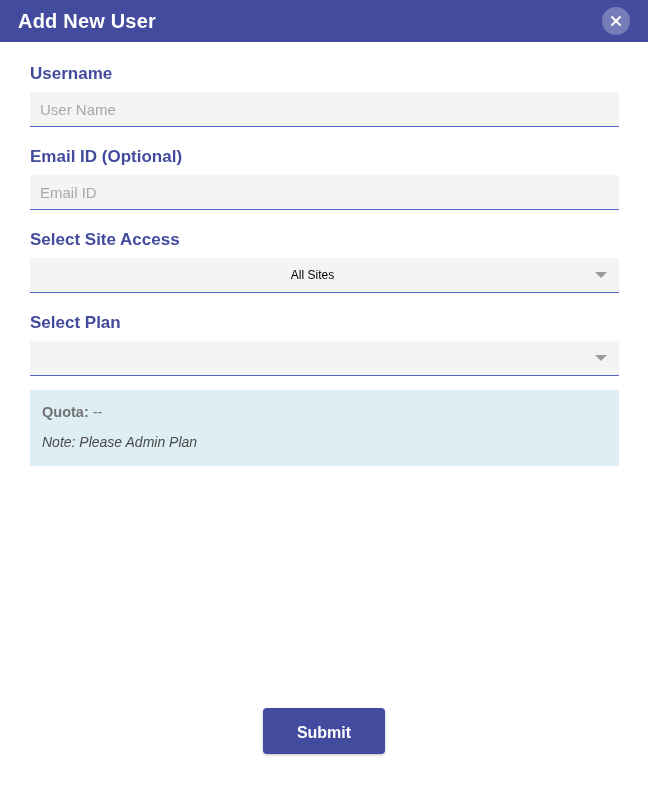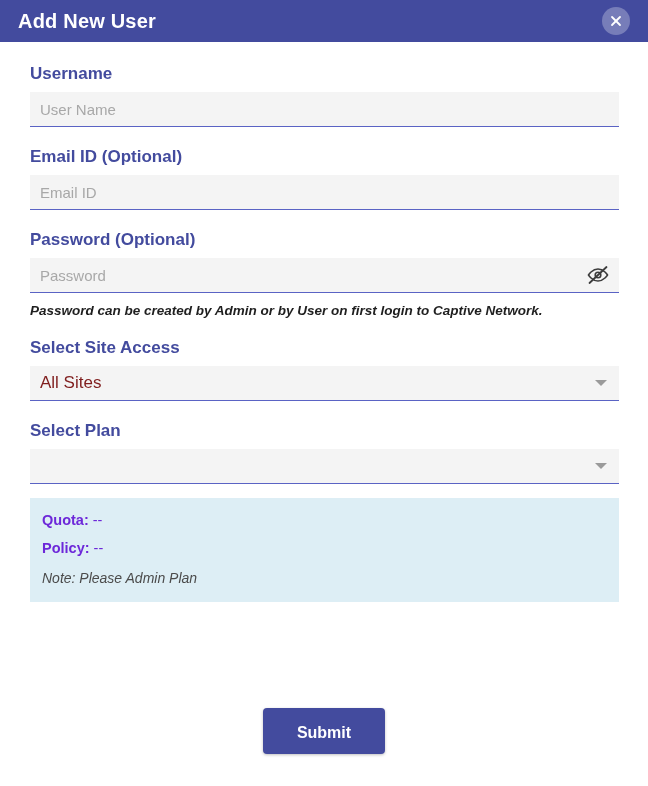--- a/index.html
+++ b/index.html
@@ -109,46 +109,47 @@
     position: relative;
     background: #f4f4f4;
     border-bottom: 1px solid #5a63c4;
     height: 35px;
     display: flex;
     align-items: center;
     cursor: pointer;
   }
   .select-value {
     padding: 0 10px;
-    font-size: 17px;
-    color: #7f1d1d;
+    font-size: 12px;
+    color: #000000;
     flex: 1 1 auto;
     white-space: nowrap;
     overflow: hidden;
     text-overflow: ellipsis;
+    text-align: center;
   }
   .select-value.empty { color: #a8a8a8; }
   .caret {
     width: 0;
     height: 0;
     border-left: 6px solid transparent;
     border-right: 6px solid transparent;
     border-top: 6px solid #9a9a9a;
     margin-right: 12px;
     flex: 0 0 auto;
   }
 
   .info-box {
     background: #ddeef5;
     padding: 14px 12px 16px 12px;
     margin-top: 14px;
   }
   .info-row {
     font-size: 14.5px;
-    color: #6d28d9;
+    color: #737373;
     margin-bottom: 12px;
   }
   .info-row:last-of-type { margin-bottom: 0; }
   .info-key { font-weight: bold; }
   .info-note {
     font-size: 14px;
     font-style: italic;
     color: #4b4b4b;
     margin-top: 14px;
   }
@@ -199,34 +200,20 @@
       </div>
     </div>
 
     <div class="field">
       <div class="field-label">Email ID (Optional)</div>
       <div class="input-wrap">
         <input type="text" value="" placeholder="Email ID" style="">
       </div>
     </div>
 
-    <div class="field">
-      <div class="field-label">Password (Optional)</div>
-      <div class="input-wrap">
-        <input type="text" value="" placeholder="Password" style="">
-        <span class="eye-btn">
-          <svg width="24" height="24" viewBox="0 0 24 24" aria-hidden="true">
-            <path d="M2.5 12s3.6-6 9.5-6 9.5 6 9.5 6-3.6 6-9.5 6-9.5-6-9.5-6z" fill="none" stroke="#3c3c3c" stroke-width="1.6"></path>
-            <circle cx="12" cy="12" r="2.8" fill="none" stroke="#3c3c3c" stroke-width="1.6"></circle>
-            <line x1="3.5" y1="20" x2="20.5" y2="4" stroke="#3c3c3c" stroke-width="1.8" stroke-linecap="round"></line>
-          </svg>
-        </span>
-      </div>
-      <div class="hint">Password can be created by Admin or by User on first login to Captive Network.</div>
-    </div>
 
     <div class="field">
       <div class="field-label">Select Site Access</div>
       <div class="select-wrap">
         <div class="select-value">All Sites</div>
         <span class="caret"></span>
       </div>
     </div>
 
     <div class="field">
@@ -234,24 +221,20 @@
       <div class="select-wrap">
         <div class="select-value empty"></div>
         <span class="caret"></span>
       </div>
 
       <div class="info-box">
         <div class="info-row">
           <span class="info-key">Quota:</span>
           <span>--</span>
         </div>
-        <div class="info-row">
-          <span class="info-key">Policy:</span>
-          <span>--</span>
-        </div>
         <div class="info-note">Note: Please Admin Plan</div>
       </div>
     </div>
 
   </div>
 
   <div class="footer">
     <button class="submit-btn">Submit</button>
   </div>
 

